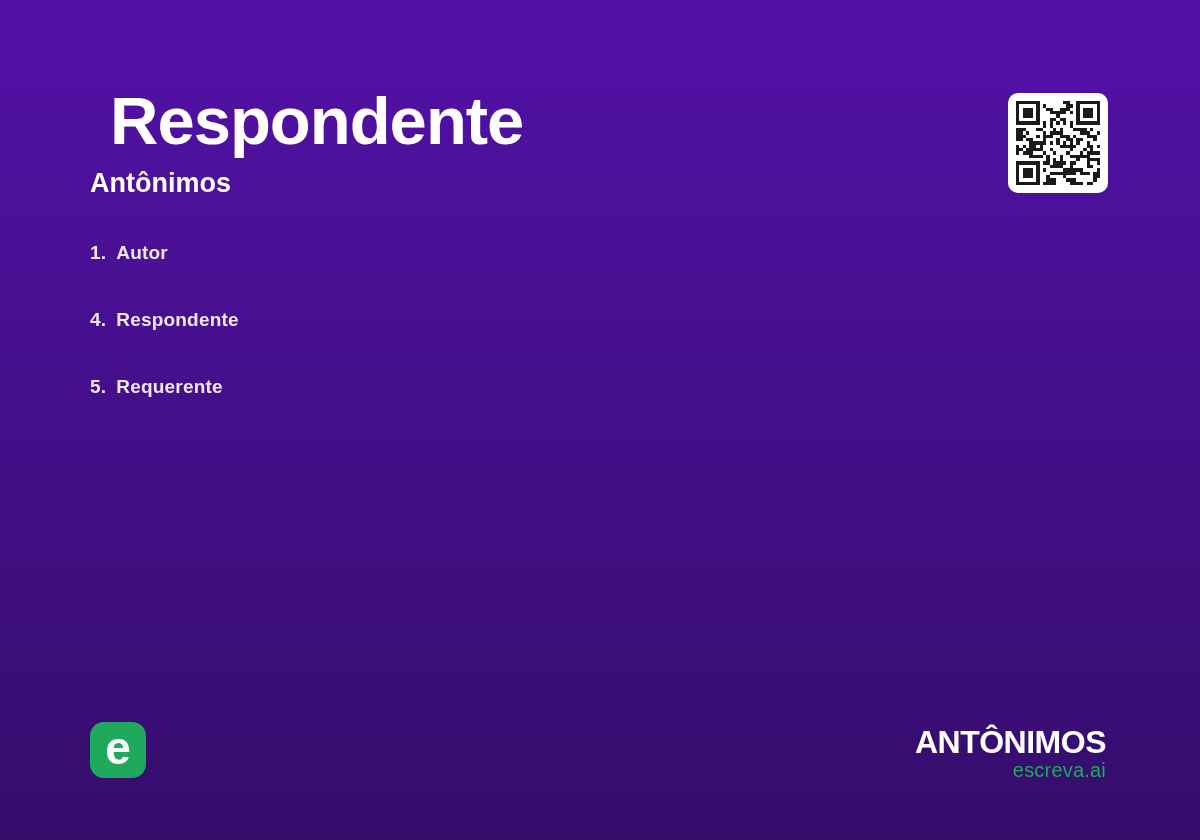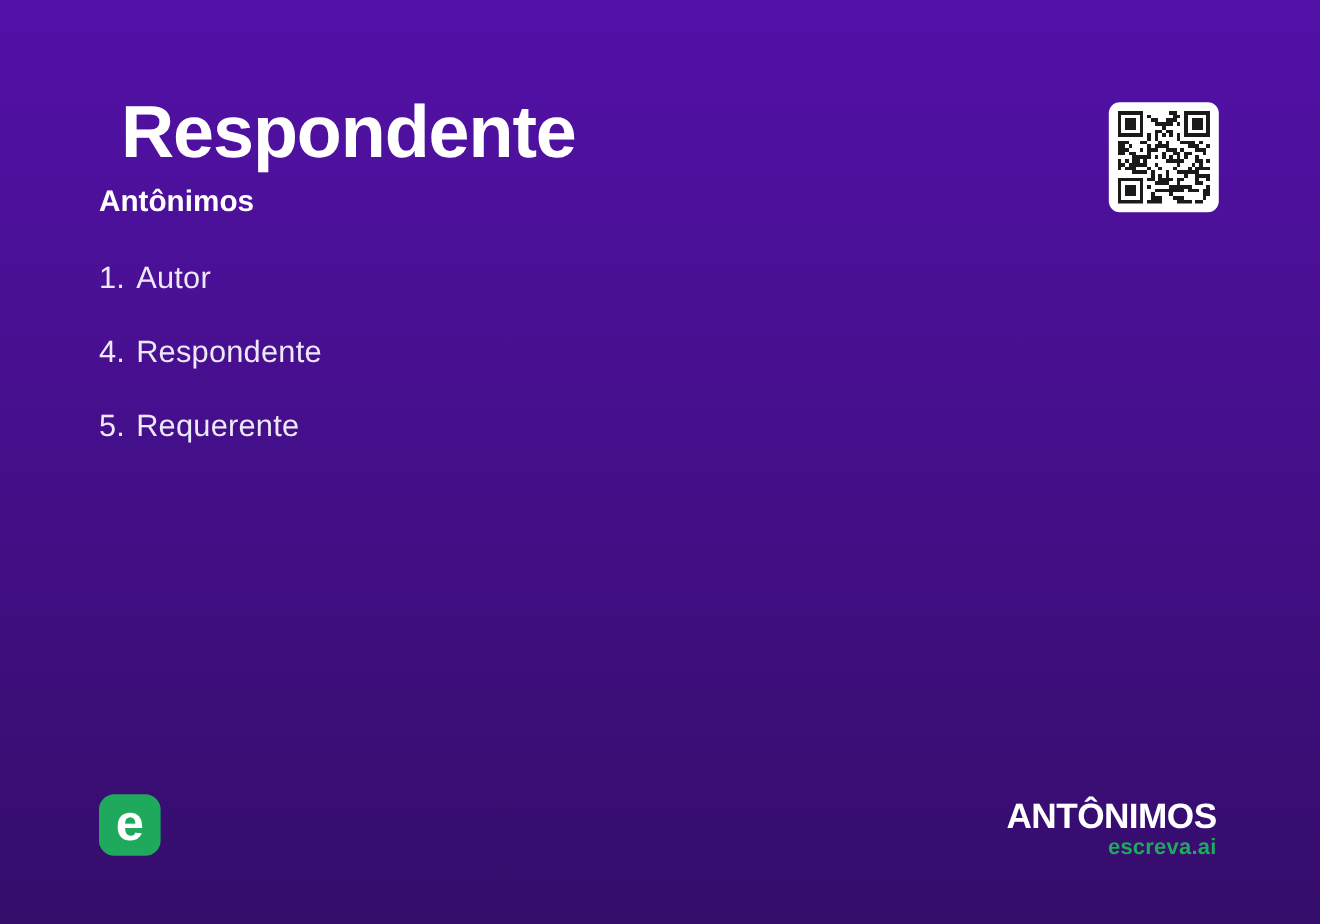--- a/index.html
+++ b/index.html
@@ -37,23 +37,24 @@
     border-radius:10px;display:flex;align-items:center;justify-content:center;
   }
   .qr-box svg{display:block;}
 
   .word-list{
     position:absolute;left:90px;top:238px;
     display:flex;flex-direction:column;gap:38px;
     list-style:none;
   }
   .word-list li{
-    font-size:28px;line-height:29px;
+    font-size:19px;line-height:29px;
     color:var(--list-text);
     letter-spacing:0.2px;
+    font-weight:bold;
   }
   .word-list .num{margin-right:10px;}
 
   .logo-badge{
     position:absolute;left:90px;top:722px;
     width:56px;height:56px;border-radius:14px;
     background:var(--accent-green);
     display:flex;align-items:center;justify-content:center;
   }
   .logo-badge span{
@@ -63,21 +64,21 @@
 
   .brand-block{
     position:absolute;right:94px;bottom:60px;
     text-align:right;
   }
   .brand-name{
     font-size:32px;font-weight:bold;letter-spacing:-0.5px;
     color:var(--text-white);line-height:1;
   }
   .brand-sub{
-    font-size:20px;font-weight:bold;letter-spacing:0.2px;
+    font-size:20px;font-weight:normal;letter-spacing:0.2px;
     color:var(--accent-green);line-height:1;margin-top:2px;
   }
 </style>
 </head>
 <body>
 
 <div class="card">
 
   <h1 class="page-title">Respondente</h1>
   <h2 class="page-subtitle">Antônimos</h2>

